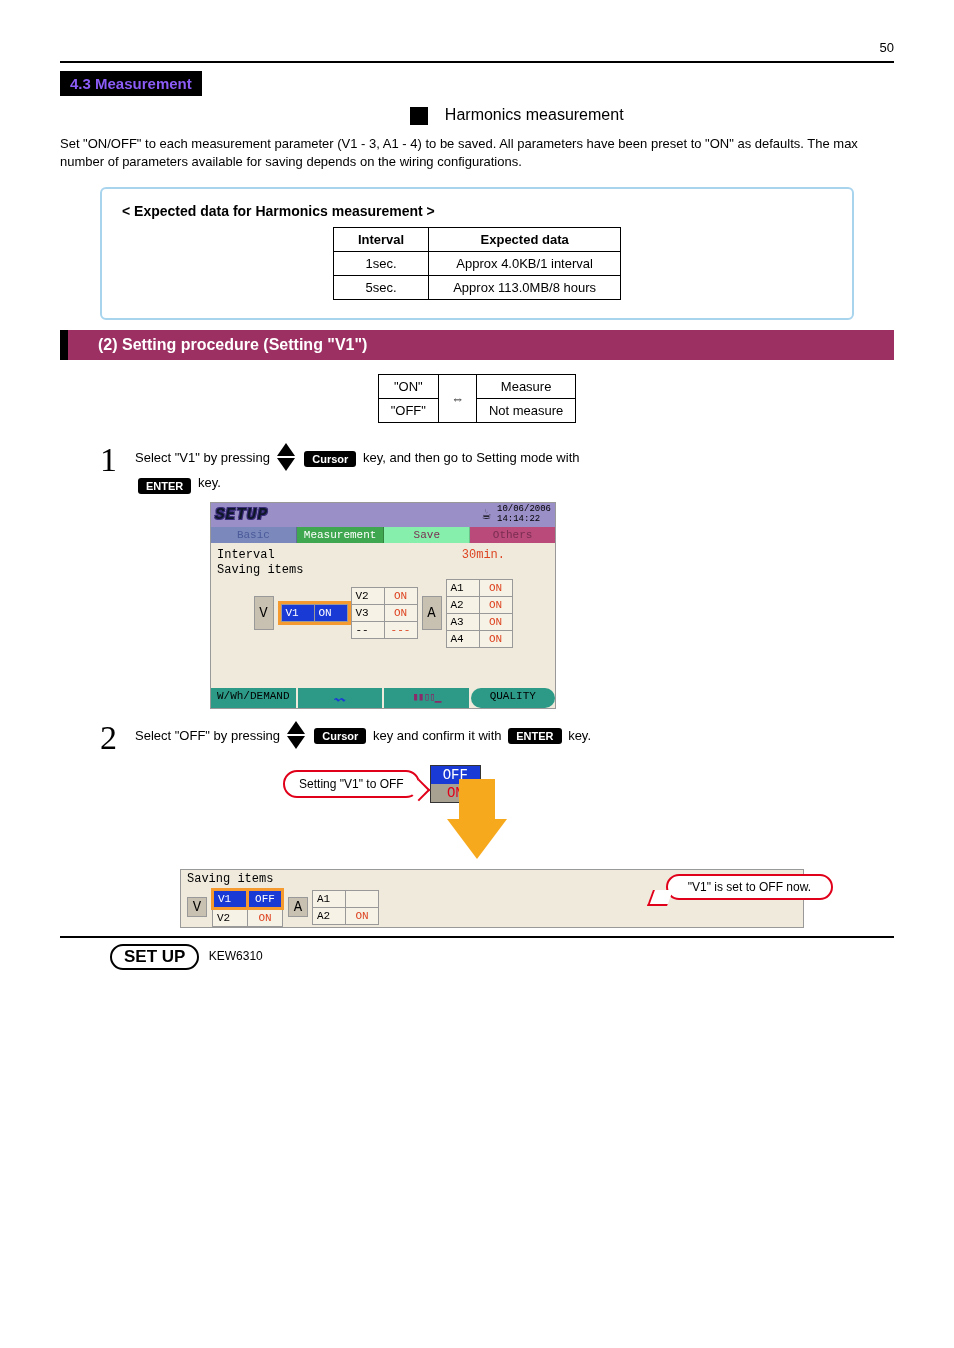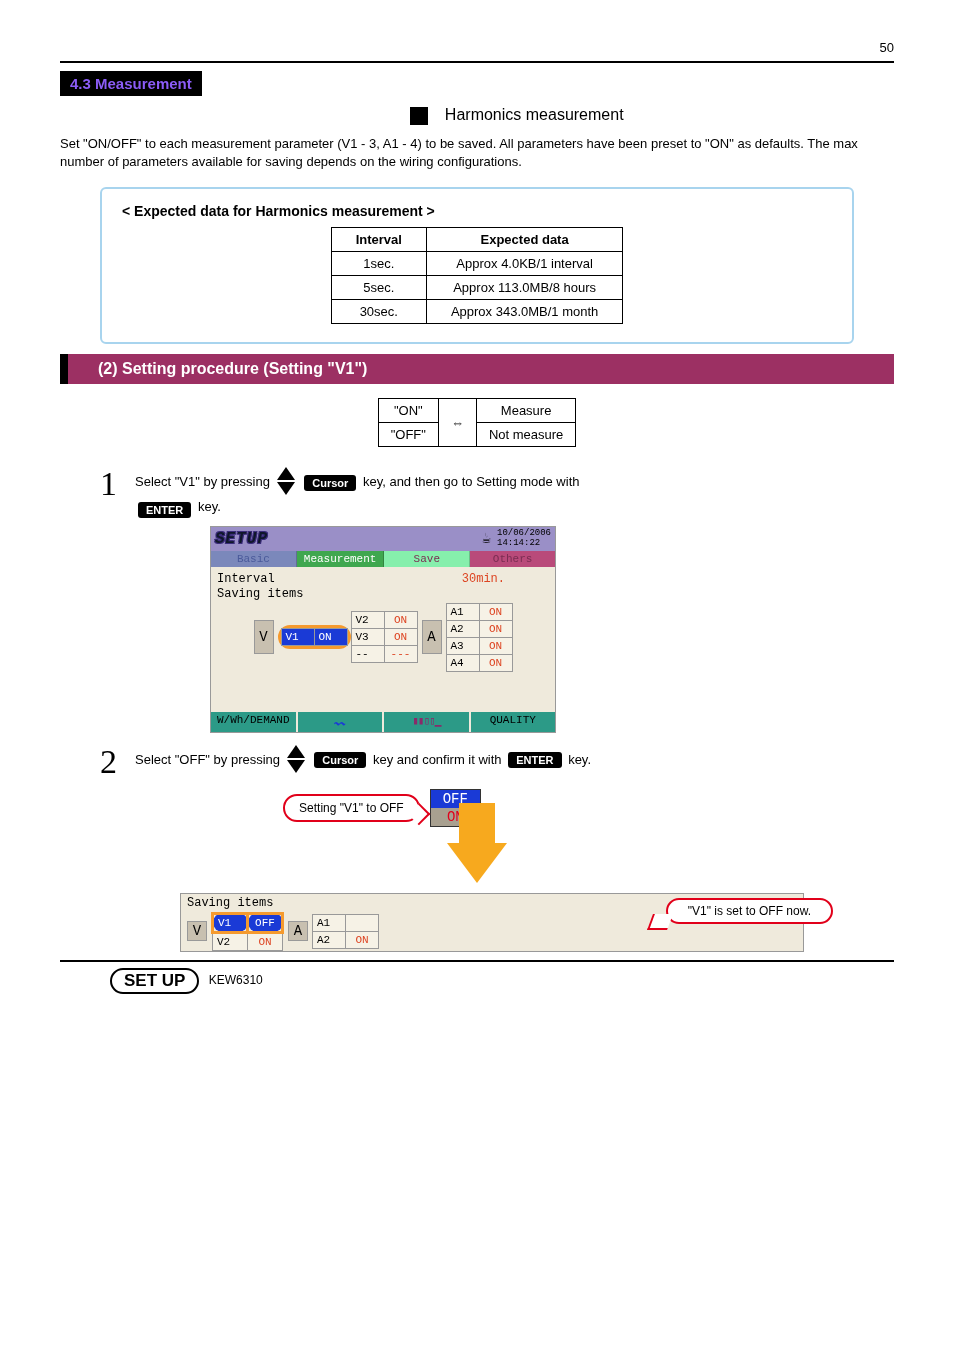--- a/index.html
+++ b/index.html
@@ -209,34 +209,34 @@
     font-size: 11px;
     padding: 0 4px;
     text-align: left;
     height: 16px;
     min-width: 24px;
   }
   .mini-table td.on { color: #d42; text-align: center; }
   .mini-table td.off { color: #23b; text-align: center; }
   .hl-orange {
     border: 3px solid #f59a2e;
-    border-radius: 12px;
+    border-radius: 0;
   }
   .mini-table tr.sel td:first-child { background: #1a3ad6; color: #fff; }
   .mini-table tr.sel td.on-sel { background: #1a3ad6; color: #fff; }
   .ds-foot { display: flex; font-size: 11px; margin-top: 36px; }
   .ds-foot > div {
     flex: 1;
     text-align: center;
     background: #2c9a87;
     color: #000;
     padding: 2px 0;
     border-right: 2px solid #efeadc;
   }
-  .ds-foot > div:last-child { border-right: none; }
+  .ds-foot > div:last-child { border-right: none; border-radius: 10px; }
   .shark { color: #1a3ad6; }
   .bars { color: #8a2a6a; letter-spacing: -1px; }
   
   .popup-area {
     display: flex;
     align-items: center;
     justify-content: center;
     gap: 10px;
     margin: 10px 0 4px 150px;
     position: relative;
@@ -357,24 +357,20 @@
         <th>Interval</th>
         <th>Expected data</th>
       </tr>
       <tr>
             <td>1sec.</td>
             <td>Approx 4.0KB/1 interval</td>
           </tr>
       <tr>
             <td>5sec.</td>
             <td>Approx 113.0MB/8 hours</td>
-          </tr>
-      <tr>
-            <td>30sec.</td>
-            <td>Approx 343.0MB/1 month</td>
           </tr>
     </tbody>
       </table>
   </div>
 
   <div class="purple-bar">(2) Setting procedure (Setting "V1")</div>
 
   <table class="onoff-table">
     <tbody>
         <tr>

